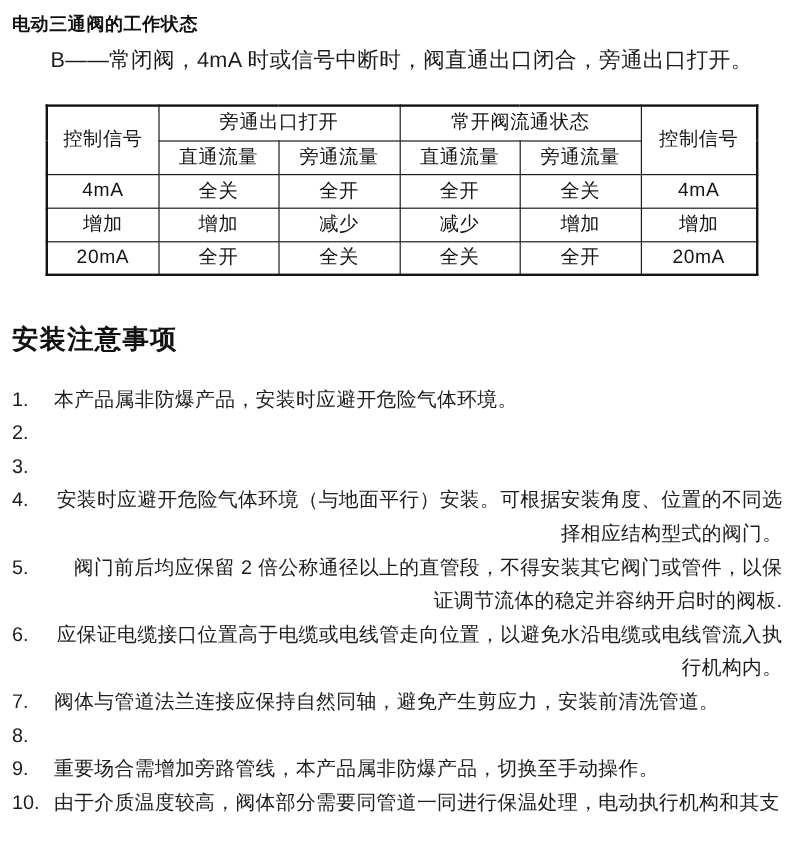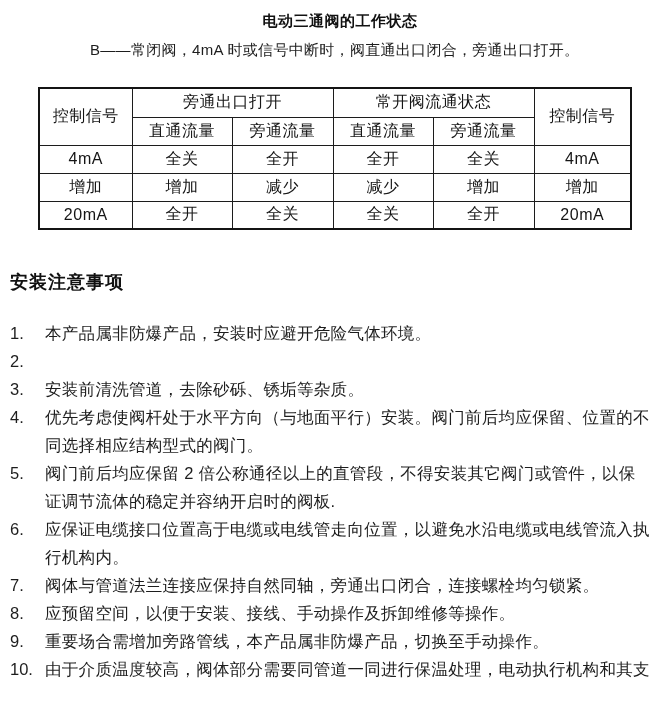--- a/index.html
+++ b/index.html
@@ -14,31 +14,29 @@
   }
   .page { width: 670px; height: 703px; background: #ffffff; }
 
   .doc-title {
     margin: 10px 0 0 10px;
     font-size: 15px;
     font-weight: bold;
     line-height: 22px;
     letter-spacing: 0.5px;
     color: #111111;
-    text-align: center;
   }
 
   .bullets { margin: 5px 0 0 42px; }
   .bullet-line {
-    font-size: 15px;
+    font-size: 18px;
     line-height: 26px;
     letter-spacing: 0.3px;
     white-space: nowrap;
     color: #1d1d1d;
-    margin-left: 48px;
   }
 
   table.state-table {
     margin: 24px 0 0 38px;
     width: 592px;
     border-collapse: collapse;
     border: 2px solid #141414;
     table-layout: fixed;
   }
   table.state-table td {
@@ -49,21 +47,21 @@
     color: #151515;
     padding: 0;
     letter-spacing: 0.5px;
   }
   tr.hdr1 { height: 29px; }
   tr.hdr2 { height: 28px; padding-left: 29px; }
   tr.datarow { height: 28px; }
 
   .section-title {
     margin: 40px 0 0 10px;
-    font-size: 18px;
+    font-size: 22px;
     font-weight: bold;
     line-height: 25px;
     letter-spacing: 1px;
     color: #111111;
   }
 
   ol.notes {
     list-style: none;
     margin: 24px 0 0 0;
     padding-left: 10px;
@@ -78,20 +76,21 @@
   ol.notes .num {
     flex: 0 0 35px;
     width: 35px;
   }
   ol.notes .txt {
     flex: 0 1 auto;
     max-width: 607px;
     letter-spacing: 0.3px;
     word-break: normal;
     line-break: strict;
+    text-align: right;
   }
 </style>
 </head>
 <body>
 
 <div class="page">
 
   <div class="doc-title">电动三通阀的工作状态</div>
 
   <div class="bullets">
@@ -152,41 +151,39 @@
   <ol class="notes">
     <li>
       <span class="num">1.</span>
       <span class="txt">本产品属非防爆产品，安装时应避开危险气体环境。</span>
     </li>
     <li>
       <span class="num">2.</span>
     </li>
     <li>
       <span class="num">3.</span>
-      <span class="txt">安装前清洗管道，去除砂砾、锈垢等杂质。</span>
     </li>
     <li>
       <span class="num">4.</span>
-      <span class="txt">优先考虑使阀杆处于水平方向（与地面平行）安装。阀门前后均应保留、位置的不同选择相应结构型式的阀门。</span>
+      <span class="txt">安装时应避开危险气体环境（与地面平行）安装。可根据安装角度、位置的不同选择相应结构型式的阀门。</span>
     </li>
     <li>
       <span class="num">5.</span>
       <span class="txt">阀门前后均应保留 2 倍公称通径以上的直管段，不得安装其它阀门或管件，以保证调节流体的稳定并容纳开启时的阀板.</span>
     </li>
     <li>
       <span class="num">6.</span>
       <span class="txt">应保证电缆接口位置高于电缆或电线管走向位置，以避免水沿电缆或电线管流入执行机构内。</span>
     </li>
     <li>
       <span class="num">7.</span>
-      <span class="txt">阀体与管道法兰连接应保持自然同轴，旁通出口闭合，连接螺栓均匀锁紧。</span>
+      <span class="txt">阀体与管道法兰连接应保持自然同轴，避免产生剪应力，安装前清洗管道。</span>
     </li>
     <li>
       <span class="num">8.</span>
-      <span class="txt">应预留空间，以便于安装、接线、手动操作及拆卸维修等操作。</span>
     </li>
     <li>
       <span class="num">9.</span>
       <span class="txt">重要场合需增加旁路管线，本产品属非防爆产品，切换至手动操作。</span>
     </li>
     <li>
       <span class="num">10.</span>
       <span class="txt">由于介质温度较高，阀体部分需要同管道一同进行保温处理，电动执行机构和其支</span>
     </li>
   </ol>

